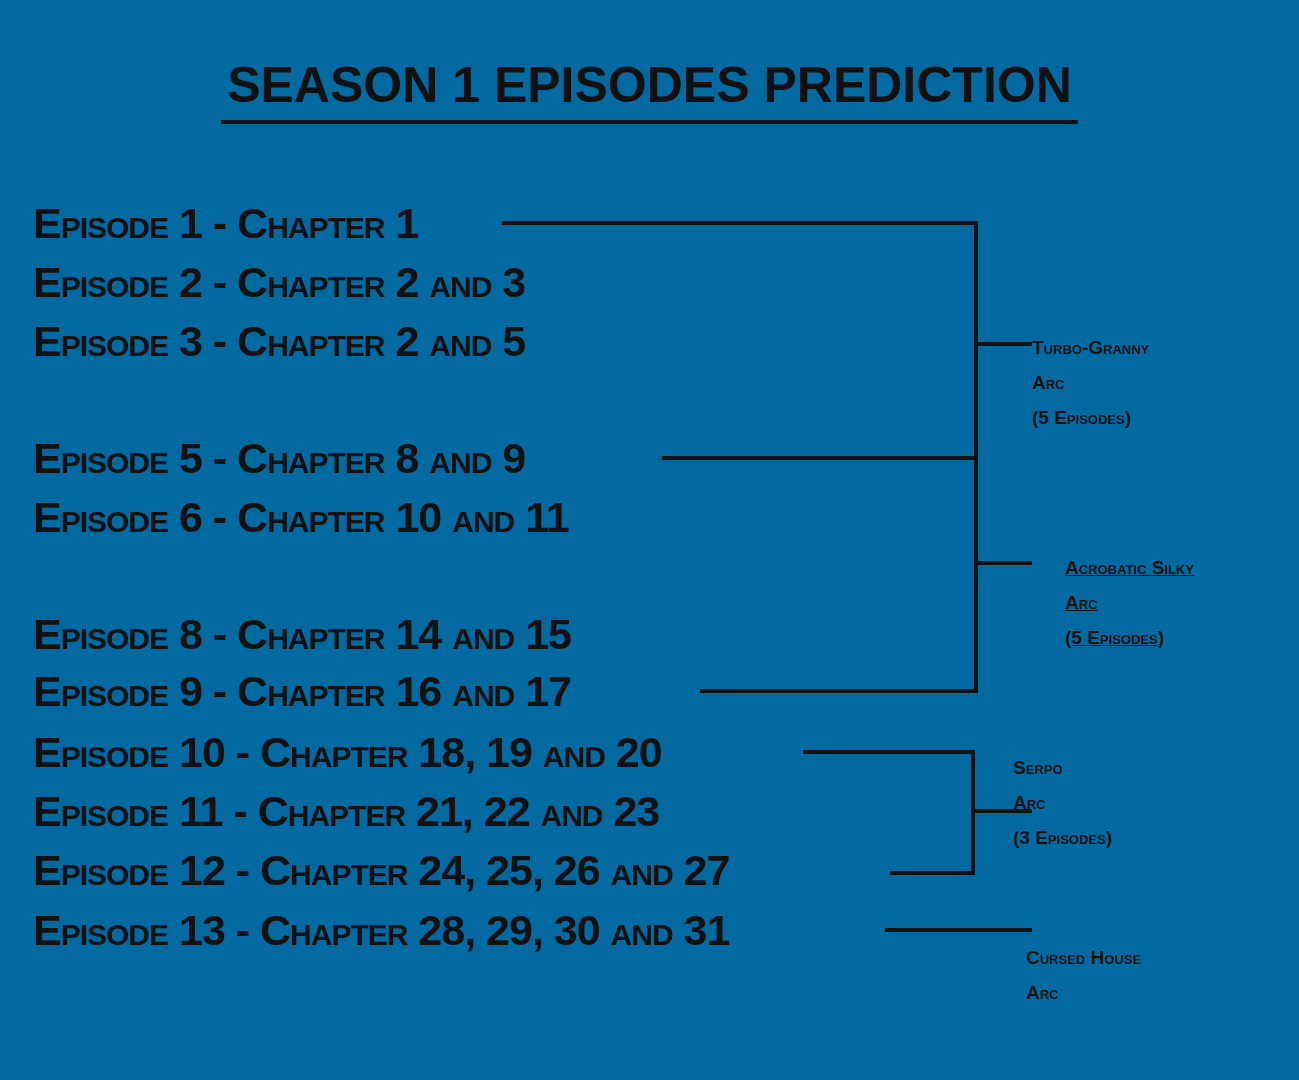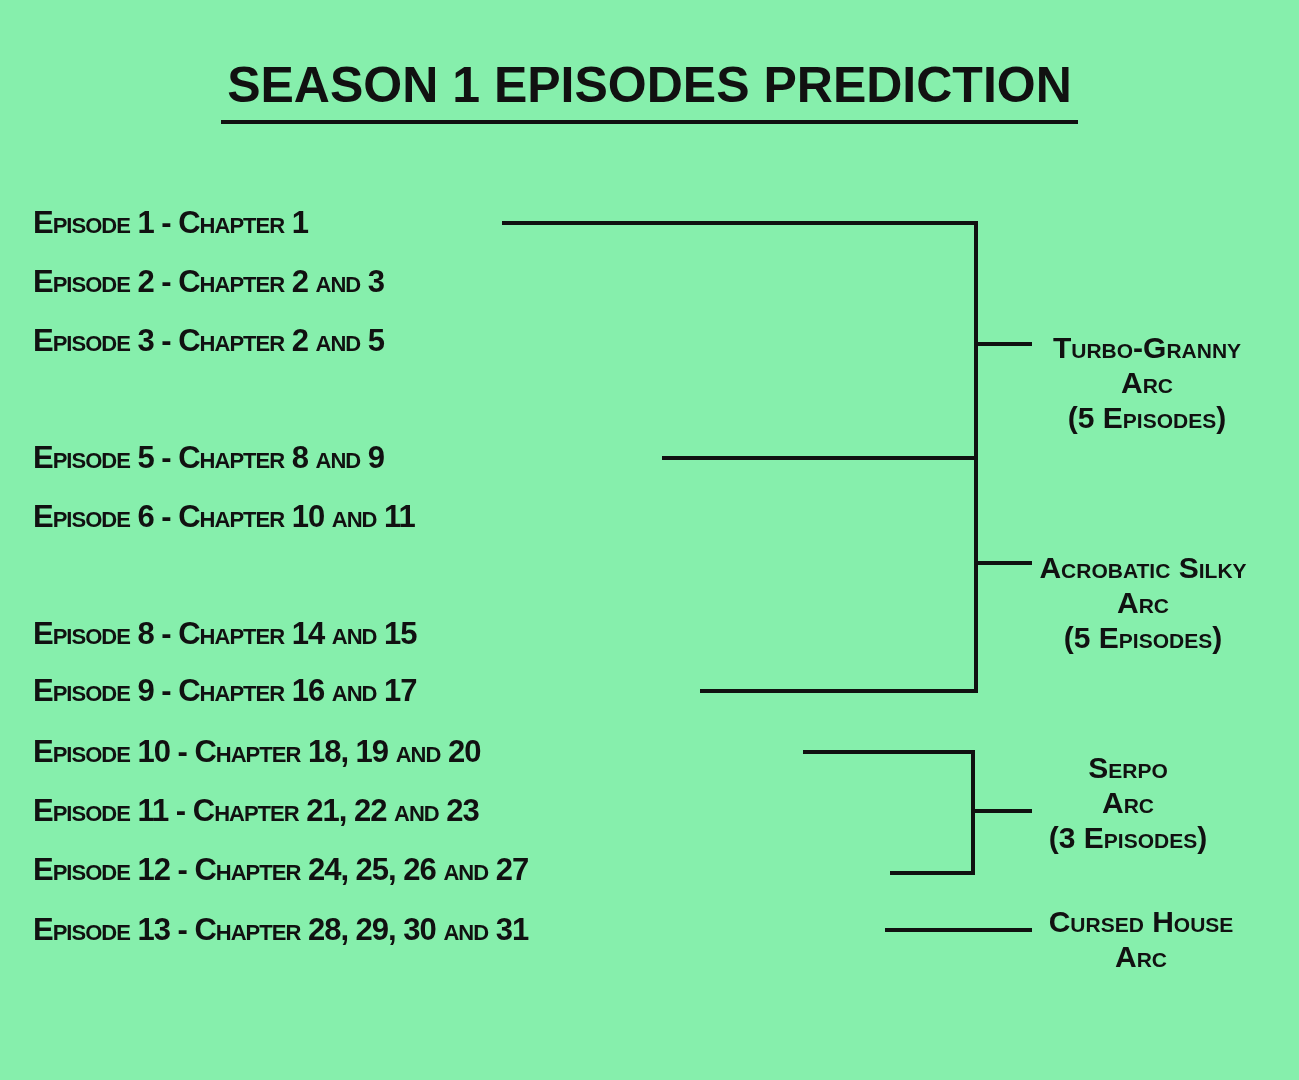--- a/index.html
+++ b/index.html
@@ -1,20 +1,20 @@
 <!DOCTYPE html>
 <html><head>
 <meta charset="utf-8">
 <style>
   html, body { margin: 0; padding: 0; background: #ffffff; }
   .canvas {
     position: relative;
     width: 1299px;
     height: 1080px;
-    background: #86efac;
+    background: #0369a1;
     overflow: hidden;
     font-family: "Liberation Sans", sans-serif;
     color: #111111;
   }
   .title-wrap {
     position: absolute;
     top: 56px;
     left: 0;
     width: 100%;
     text-align: center;
@@ -27,35 +27,35 @@
     border-bottom: 4px solid #111111;
     padding: 0 6px 6px 6px;
     white-space: nowrap;
   }
   .ep {
     position: absolute;
     left: 33px;
     height: 58px;
     display: flex;
     align-items: center;
-    font-size: 31px;
+    font-size: 43px;
     font-weight: bold;
     font-variant: small-caps;
     letter-spacing: -1px;
     white-space: nowrap;
   }
   .line {
     position: absolute;
     background: #111111;
   }
   .arc {
     position: absolute;
     width: 230px;
-    text-align: center;
-    font-size: 30px;
+    text-align: left;
+    font-size: 19px;
     line-height: 35px;
     font-weight: bold;
     font-variant: small-caps;
     white-space: nowrap;
   }
 </style>
 </head>
 <body>
 
 <div class="canvas">
@@ -89,30 +89,30 @@
   <div class="line" style="left:971px; top:809px; width:61px;  height:4px;"></div>
 
   <div class="line" style="left:885px; top:928px; width:147px; height:4px;"></div>
 
   <div class="arc" style="left:1032px; top:330px;">
     <div>Turbo-Granny</div>
     <div>Arc</div>
     <div>(5 Episodes)</div>
   </div>
 
-  <div class="arc" style="left:1028px; top:550px;">
+  <div class="arc" style="left:1065px; top:550px;text-decoration:underline;">
     <div>Acrobatic Silky</div>
     <div>Arc</div>
     <div>(5 Episodes)</div>
   </div>
 
   <div class="arc" style="left:1013px; top:750px;">
     <div>Serpo</div>
     <div>Arc</div>
     <div>(3 Episodes)</div>
   </div>
 
-  <div class="arc" style="left:1026px; top:904px;">
+  <div class="arc" style="left:1026px; top:940px;">
     <div>Cursed House</div>
     <div>Arc</div>
   </div>
 
 </div>
 
 </body></html>

